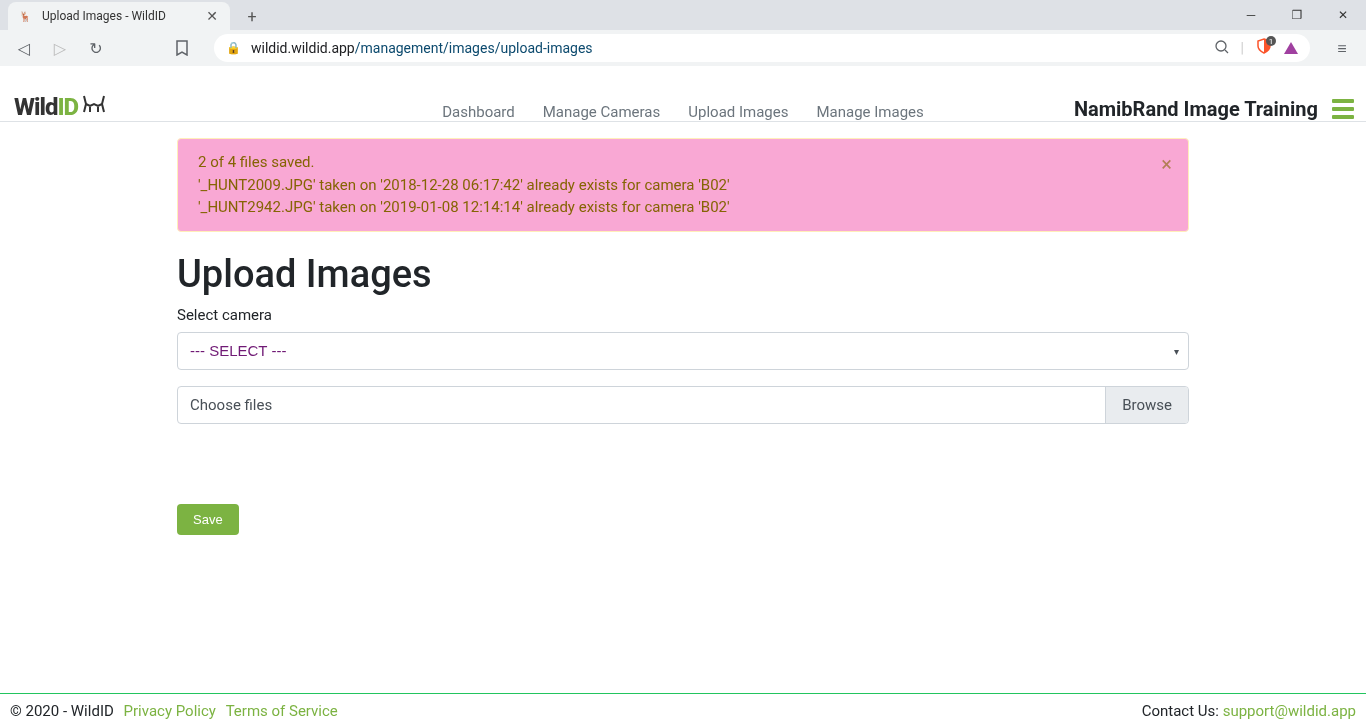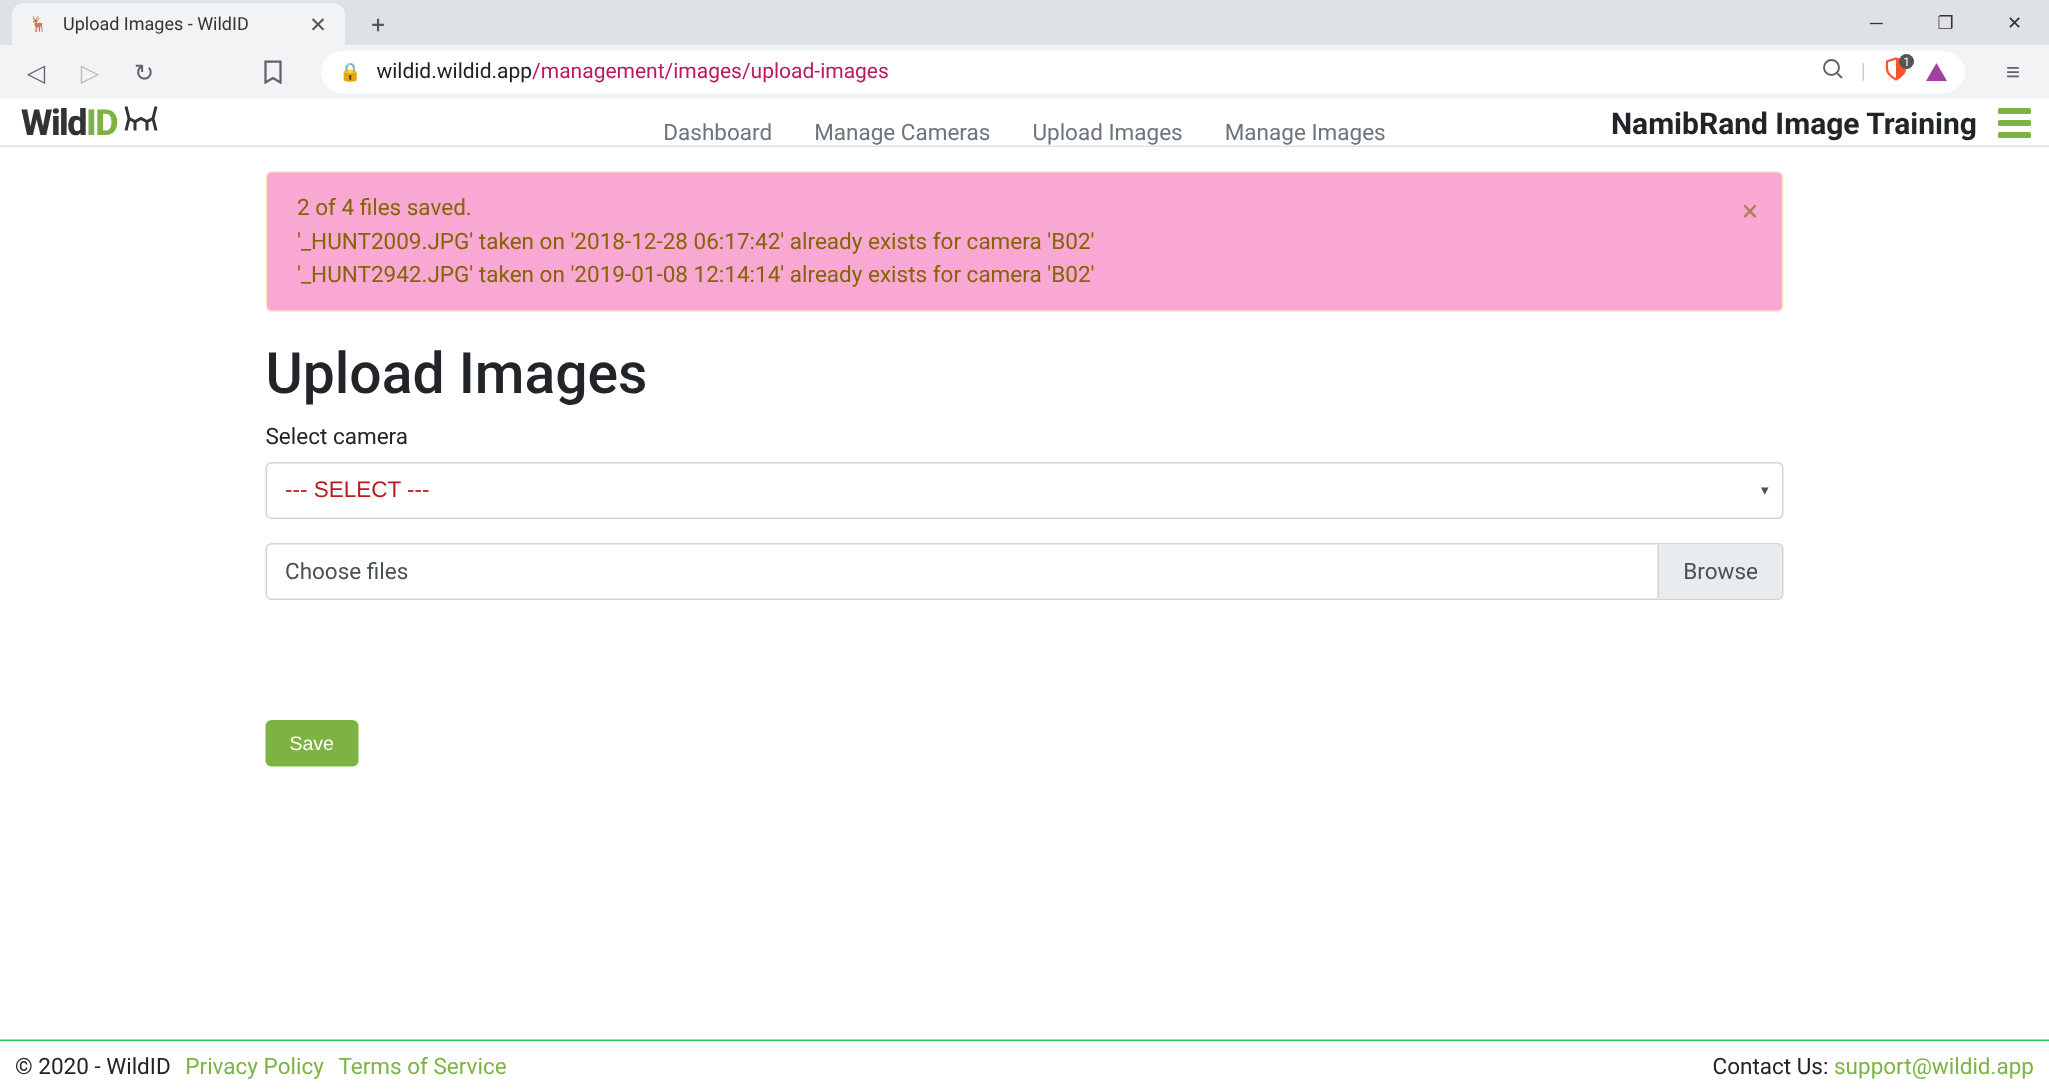--- a/index.html
+++ b/index.html
@@ -118,21 +118,21 @@
       font-size: 14px;
       color: #202124;
       margin-left: 10px;
     }
     .lock-icon {
       color: #5f6368;
       margin-right: 10px;
       font-size: 12px;
     }
     .url-host { color: #202124; }
-    .url-path { color: #be185d; }
+    .url-path { color: #0c4a6e; }
     .addr-icons {
       display: flex;
       gap: 12px;
       align-items: center;
       margin-left: auto;
     }
     .addr-icon { color: #5f6368; font-size: 14px; }
     .divider { color: #ccc; }
     .shield-icon { position: relative; color: #fb542b; font-size: 16px; }
     .shield-badge {
@@ -161,24 +161,24 @@
       height: 28px;
       display: flex;
       align-items: center;
       justify-content: center;
       color: #5f6368;
       margin-left: 10px;
     }
 
     
     .app-header {
-      height: 32px;
+      height: 56px;
       border-bottom: 1px solid #dee2e6;
       display: flex;
-      align-items: center;
+      align-items: flex-end;
       padding: 0 12px 0 14px;
     }
     .logo {
       font-weight: 800;
       font-size: 24px;
       letter-spacing: -1px;
       display: flex;
       align-items: center;
     }
     .logo-wild { color: #333; }
@@ -269,21 +269,21 @@
       position: relative;
       margin-bottom: 16px;
     }
     .select {
       width: 100%;
       height: 38px;
       border: 1px solid #ced4da;
       border-radius: 4px;
       padding: 0 12px;
       font-size: 15px;
-      color: #b91c1c;
+      color: #701a75;
       background: #fff;
       appearance: none;
     }
     .select-caret {
       position: absolute;
       right: 10px;
       top: 50%;
       transform: translateY(-50%);
       color: #495057;
       font-size: 10px;

